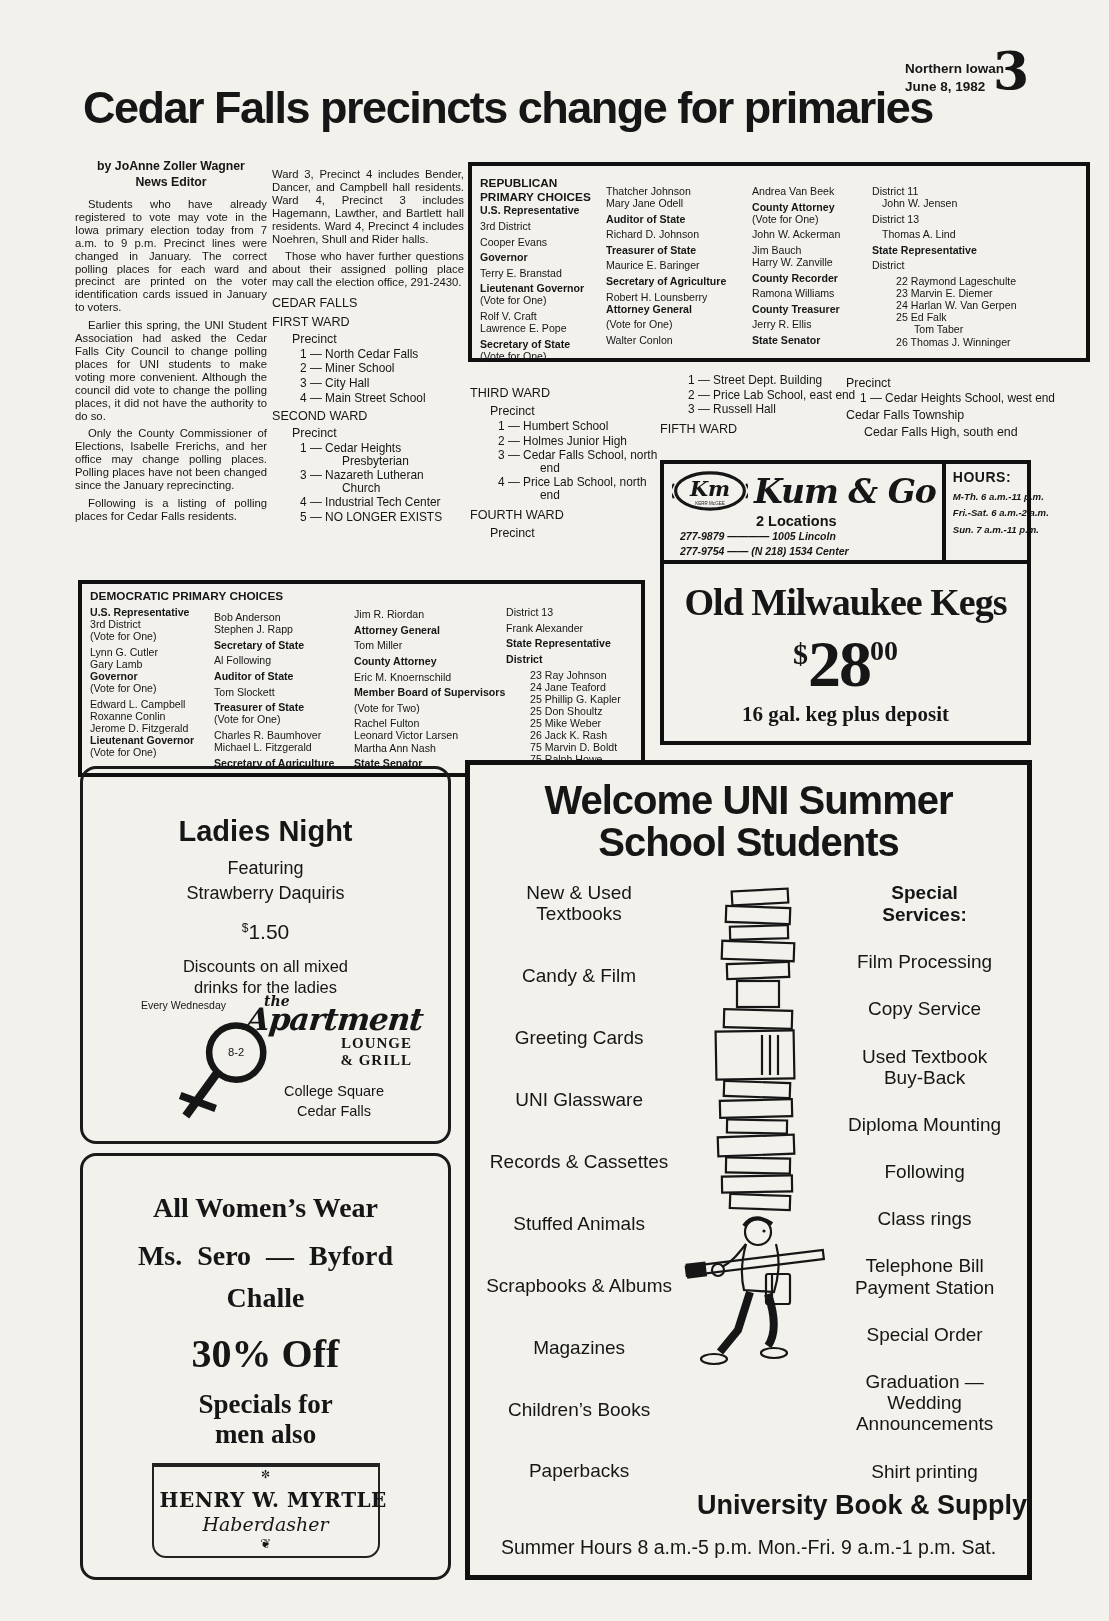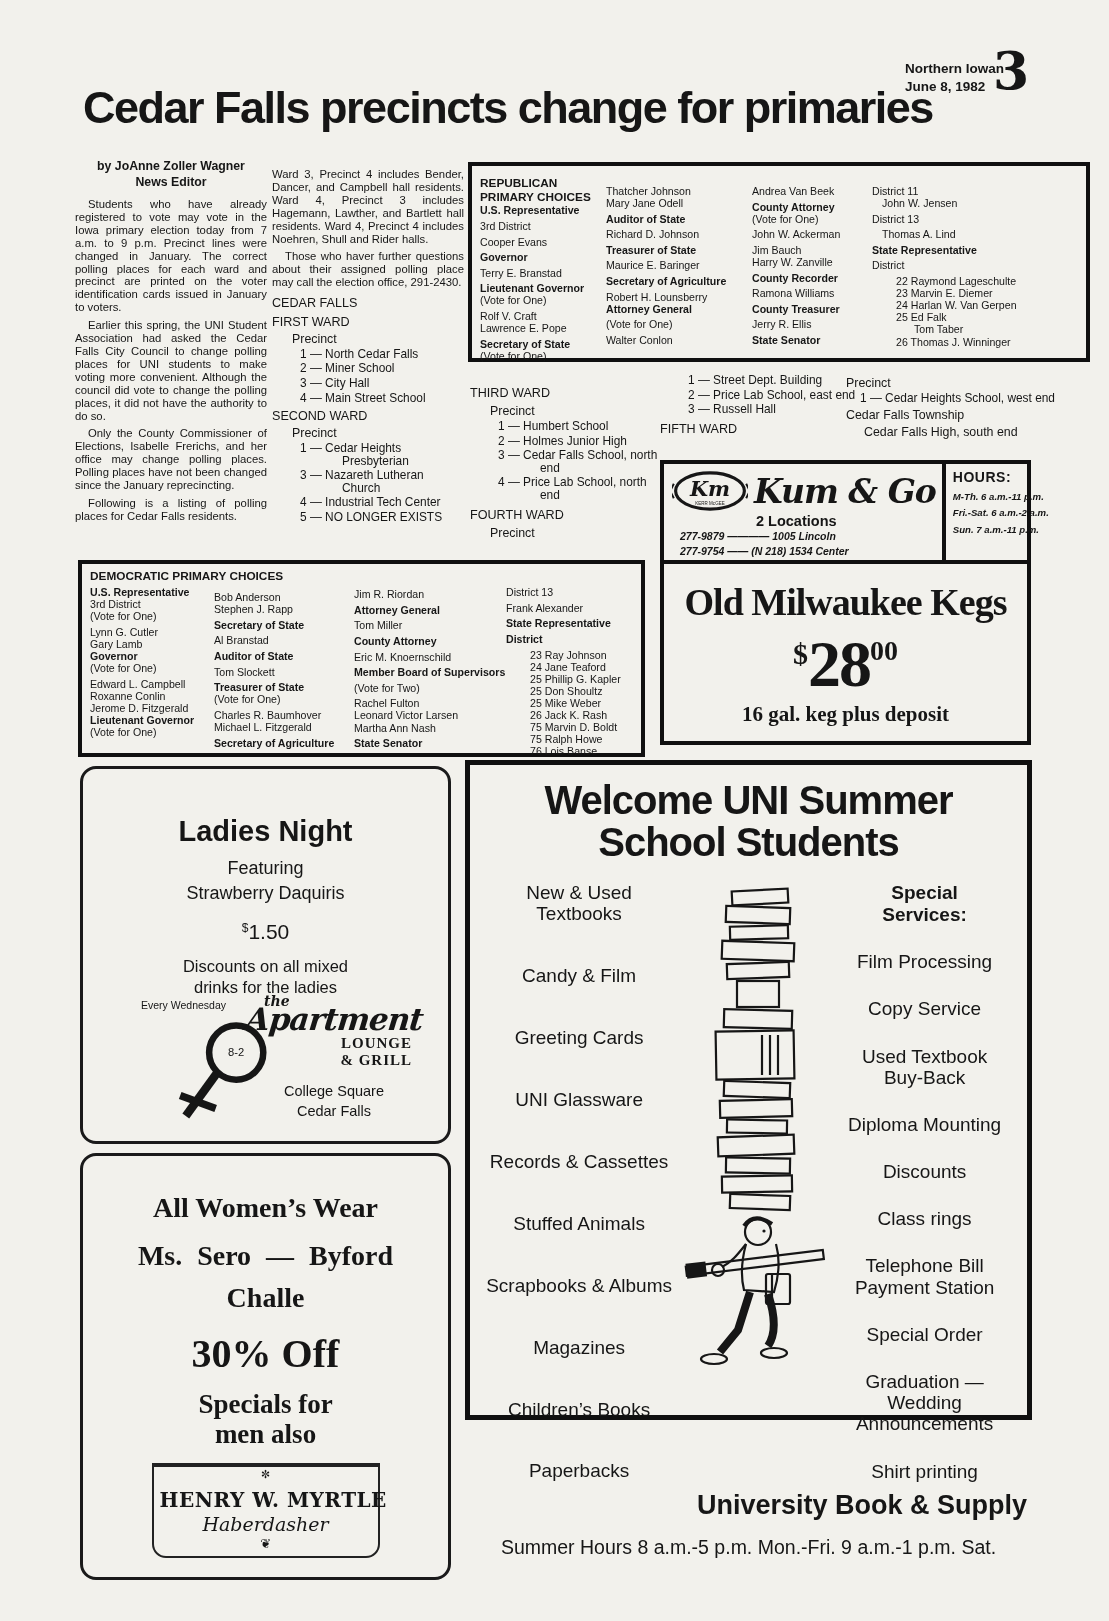--- a/index.html
+++ b/index.html
@@ -30,21 +30,21 @@
 
   .third-block{position:absolute;left:470px;top:380px;width:198px;}
   .fourth-items{position:absolute;left:660px;top:372px;width:205px;}
   .fifth-block{position:absolute;left:846px;top:372px;width:215px;}
   .township{font-size:12.4px;margin-top:3px;}
   .township-loc{font-size:12.4px;margin:3px 0 0 18px;}
 
   
   .bbox{position:absolute;border:4px solid #101010;background:#f2f1ec;box-sizing:border-box;}
   .rep{left:468px;top:162px;width:622px;height:200px;padding:6px 8px;}
-  .dem{left:78px;top:560px;width:567px;height:197px;padding:5px 8px;}
+  .dem{left:78px;top:580px;width:567px;height:197px;padding:5px 8px;}
   .bx-title{font-weight:bold;font-size:11.8px;line-height:1.2;}
   .bx-cols{display:flex;}
   .bx-col{flex:0 0 auto;}
   .rep .c1{width:126px;}
   .rep .c2{width:146px;padding-top:13px;}
   .rep .c3{width:120px;padding-top:13px;}
   .rep .c4{flex:1;padding-top:13px;}
   .dem .bx-cols{margin-top:3px;}
   .dem .c1{width:124px;}
   .dem .c2{width:140px;padding-top:5px;}
@@ -110,21 +110,21 @@
   .ww-off{font-size:40px;margin-top:16px;}
   .ww-l4{font-size:27px;margin-top:12px;line-height:1.12;}
   .ww-sign{width:212px;margin:14px auto 0;border:2px solid #222;border-top:4px solid #222;
            border-radius:0 0 14px 14px;padding:2px 6px 6px;position:relative;}
   .ww-orn-top{font-family:"DejaVu Sans",sans-serif;font-size:11px;font-weight:normal;display:block;line-height:1;}
   .ww-store{font-family:"DejaVu Serif",serif;font-size:20px;letter-spacing:0.5px;margin-top:8px;white-space:nowrap;}
   .ww-sub{font-family:"DejaVu Serif",serif;font-style:italic;font-weight:normal;font-size:19px;margin-top:1px;}
   .ww-orn-bot{font-family:"DejaVu Sans",sans-serif;font-size:13px;font-weight:normal;display:block;line-height:1;margin-top:2px;}
 
   
-  .uni{position:absolute;left:465px;top:760px;width:567px;height:660px;border:5px solid #101010;
+  .uni{position:absolute;left:465px;top:760px;width:567px;height:820px;border:5px solid #101010;
        box-sizing:border-box;background:#f2f1ec;}
   .uni-title{text-align:center;font-size:40px;font-weight:bold;line-height:1.06;margin-top:14px;
              letter-spacing:-1px;}
   .uni-cols{display:flex;margin-top:18px;padding:0 8px;height:600px;}
   .uni-left{width:212px;display:flex;flex-direction:column;justify-content:space-between;
             text-align:center;}
   .uni-center{flex:1;display:flex;justify-content:center;}
   .uni-right{width:198px;display:flex;flex-direction:column;justify-content:space-between;
              text-align:center;}
   .uni-item{font-size:19px;line-height:1.12;white-space:pre-line;}
@@ -294,21 +294,21 @@
           <div class="bxl sp">Edward L. Campbell</div>
           <div class="bxl">Roxanne Conlin</div>
           <div class="bxl">Jerome D. Fitzgerald</div>
           <div class="bxl bold">Lieutenant Governor</div>
           <div class="bxl">(Vote for One)</div>
         </div>
       <div class="bx-col c2">
           <div class="bxl">Bob Anderson</div>
           <div class="bxl">Stephen J. Rapp</div>
           <div class="bxl bold sp">Secretary of State</div>
-          <div class="bxl sp">Al Branstad</div>
+          <div class="bxl sp">Al Following</div>
           <div class="bxl bold sp">Auditor of State</div>
           <div class="bxl sp">Tom Slockett</div>
           <div class="bxl bold sp">Treasurer of State</div>
           <div class="bxl">(Vote for One)</div>
           <div class="bxl sp">Charles R. Baumhover</div>
           <div class="bxl">Michael L. Fitzgerald</div>
           <div class="bxl bold sp">Secretary of Agriculture</div>
         </div>
       <div class="bx-col c3">
           <div class="bxl">Jim R. Riordan</div>
@@ -477,21 +477,21 @@
             <path d="M88,412 C96,436 96,452 88,464" style="stroke-width:8"></path>
             <ellipse cx="34" cy="477" rx="13" ry="5"></ellipse>
             <ellipse cx="94" cy="471" rx="13" ry="5"></ellipse>
           </g>
         </svg>
       </div>
       <div class="uni-right">
         <div class="uni-svc-title">Special
 Services:</div>
         <div class="uni-right-items" style="display:contents;"><div class="uni-item">Film Processing</div><div class="uni-item">Copy Service</div><div class="uni-item">Used Textbook
-Buy-Back</div><div class="uni-item">Diploma Mounting</div><div class="uni-item">Discounts</div><div class="uni-item">Class rings</div><div class="uni-item">Telephone Bill
+Buy-Back</div><div class="uni-item">Diploma Mounting</div><div class="uni-item">Following</div><div class="uni-item">Class rings</div><div class="uni-item">Telephone Bill
 Payment Station</div><div class="uni-item">Special Order</div><div class="uni-item">Graduation — Wedding
 Announcements</div><div class="uni-item">Shirt printing</div></div>
       </div>
     </div>
     <div class="uni-store">University Book &amp; Supply</div>
     <div class="uni-hours">Summer Hours 8 a.m.-5 p.m. Mon.-Fri. 9 a.m.-1 p.m. Sat.</div>
   </div>
 
 </div>
 

